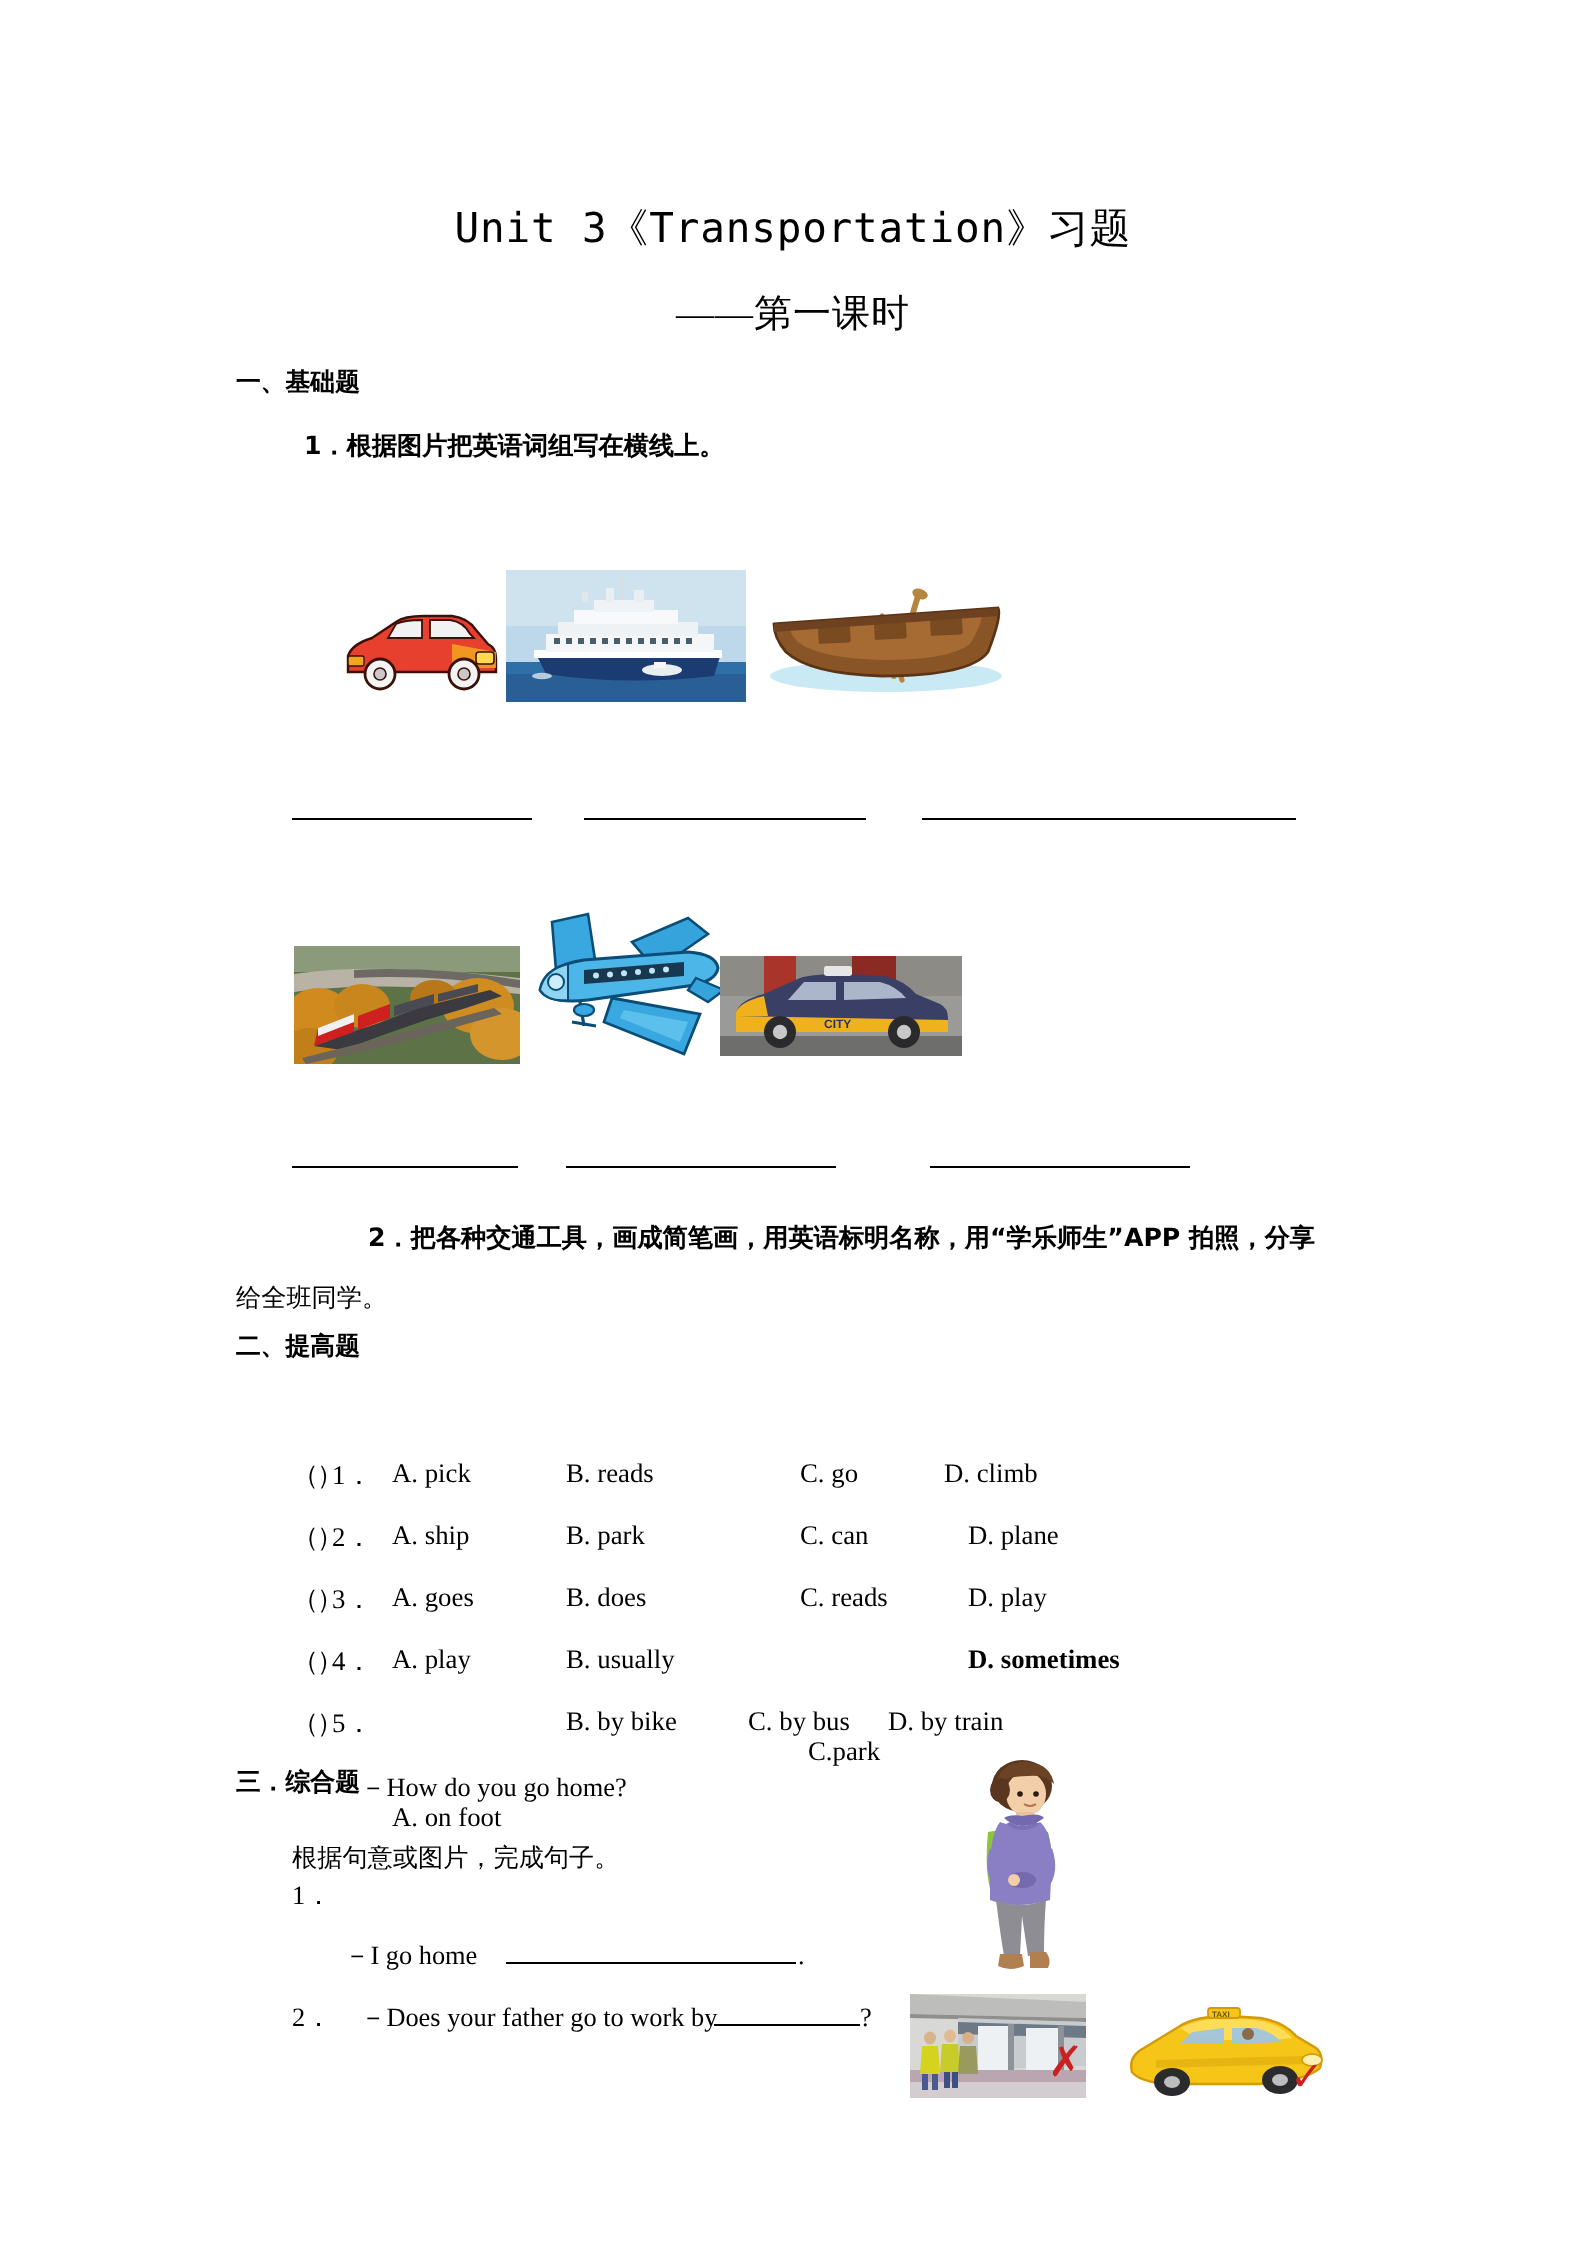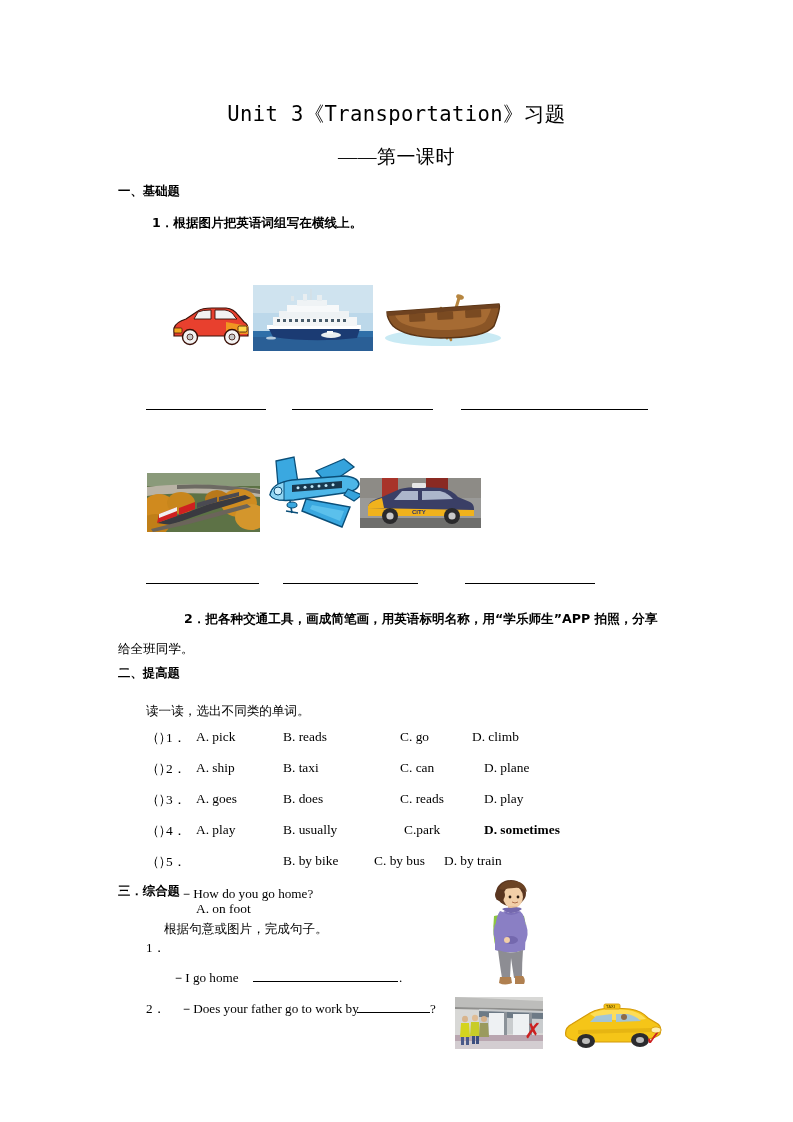--- a/index.html
+++ b/index.html
@@ -269,70 +269,69 @@
 
   <div class="blank-line" style="left:146px; top:583px; width:113px;"></div>
   <div class="blank-line" style="left:283px; top:583px; width:135px;"></div>
   <div class="blank-line" style="left:465px; top:583px; width:130px;"></div>
 
   <div class="para-cn" style="left:152px; top:604px; font-weight:bold;margin-left:32px;">2．把各种交通工具，画成简笔画，用英语标明名称，用“学乐师生”APP 拍照，分享</div>
   <div class="para-cn" style="left:118px; top:634px;">给全班同学。</div>
 
   <div class="sec-head" style="left:118px; top:665px;">二、提高题</div>
 
-  <div class="para-cn" style="left:146px; top:696px;">读一读，选出不同类的单词。</div>
 
   <div class="mc-row" style="left:146px; top:729px; width:520px;">
     <span class="opt paren" style="left:0;">（）</span>
     <span class="opt" style="left:20px;">1．</span>
     <span class="opt" style="left:50px;">A. pick</span>
     <span class="opt" style="left:137px;">B. reads</span>
     <span class="opt" style="left:254px;">C. go</span>
     <span class="opt" style="left:326px;">D. climb</span>
   </div>
 
   <div class="mc-row" style="left:146px; top:760px; width:520px;">
     <span class="opt paren" style="left:0;">（）</span>
     <span class="opt" style="left:20px;">2．</span>
     <span class="opt" style="left:50px;">A. ship</span>
-    <span class="opt" style="left:137px;">B. taxi</span>
+    <span class="opt" style="left:137px;">B. park</span>
     <span class="opt" style="left:254px;">C. can</span>
     <span class="opt" style="left:338px;">D. plane</span>
   </div>
 
   <div class="mc-row" style="left:146px; top:791px; width:520px;">
     <span class="opt paren" style="left:0;">（）</span>
     <span class="opt" style="left:20px;">3．</span>
     <span class="opt" style="left:50px;">A. goes</span>
     <span class="opt" style="left:137px;">B. does</span>
     <span class="opt" style="left:254px;">C. reads</span>
     <span class="opt" style="left:338px;">D. play</span>
   </div>
 
   <div class="mc-row" style="left:146px; top:822px; width:520px;">
     <span class="opt paren" style="left:0;">（）</span>
     <span class="opt" style="left:20px;">4．</span>
     <span class="opt" style="left:50px;">A. play</span>
     <span class="opt" style="left:137px;">B. usually</span>
-    <span class="opt" style="left:258px;">C.park</span>
+    <span class="opt" style="left:258px;margin-top:46px;">C.park</span>
     <span class="opt" style="left:338px;font-weight:bold;">D. sometimes</span>
   </div>
 
   <div class="mc-row" style="left:146px; top:853px; width:520px;">
     <span class="opt paren" style="left:0;">（）</span>
     <span class="opt" style="left:20px;">5．</span>
     <span class="opt" style="left:50px;margin-top:48px;">A. on foot</span>
     <span class="opt" style="left:137px;">B. by bike</span>
     <span class="opt" style="left:228px;">C. by bus</span>
     <span class="opt" style="left:298px;">D. by train</span>
   </div>
 
   <div class="sec-head" style="left:118px; top:883px;">三．综合题</div>
 
-  <div class="para-cn" style="left:164px; top:914px;">根据句意或图片，完成句子。</div>
+  <div class="para-cn" style="left:146px; top:914px;">根据句意或图片，完成句子。</div>
 
   <div class="img-box" style="left:478px; top:878px; width:66px; height:112px;">
     <svg viewBox="0 0 66 112" width="66" height="112">
 
       <ellipse cx="33" cy="15" rx="15" ry="13" fill="#5a3620"></ellipse>
 
       <ellipse cx="35" cy="19" rx="10" ry="11" fill="#f2cfa8"></ellipse>
 
       <path d="M20 14 Q22 3 34 3 Q47 3 49 14 Q44 9 36 10 Q26 10 20 14 Z" fill="#6b4324"></path>
       <ellipse cx="22" cy="17" rx="5" ry="6" fill="#5a3620"></ellipse>

